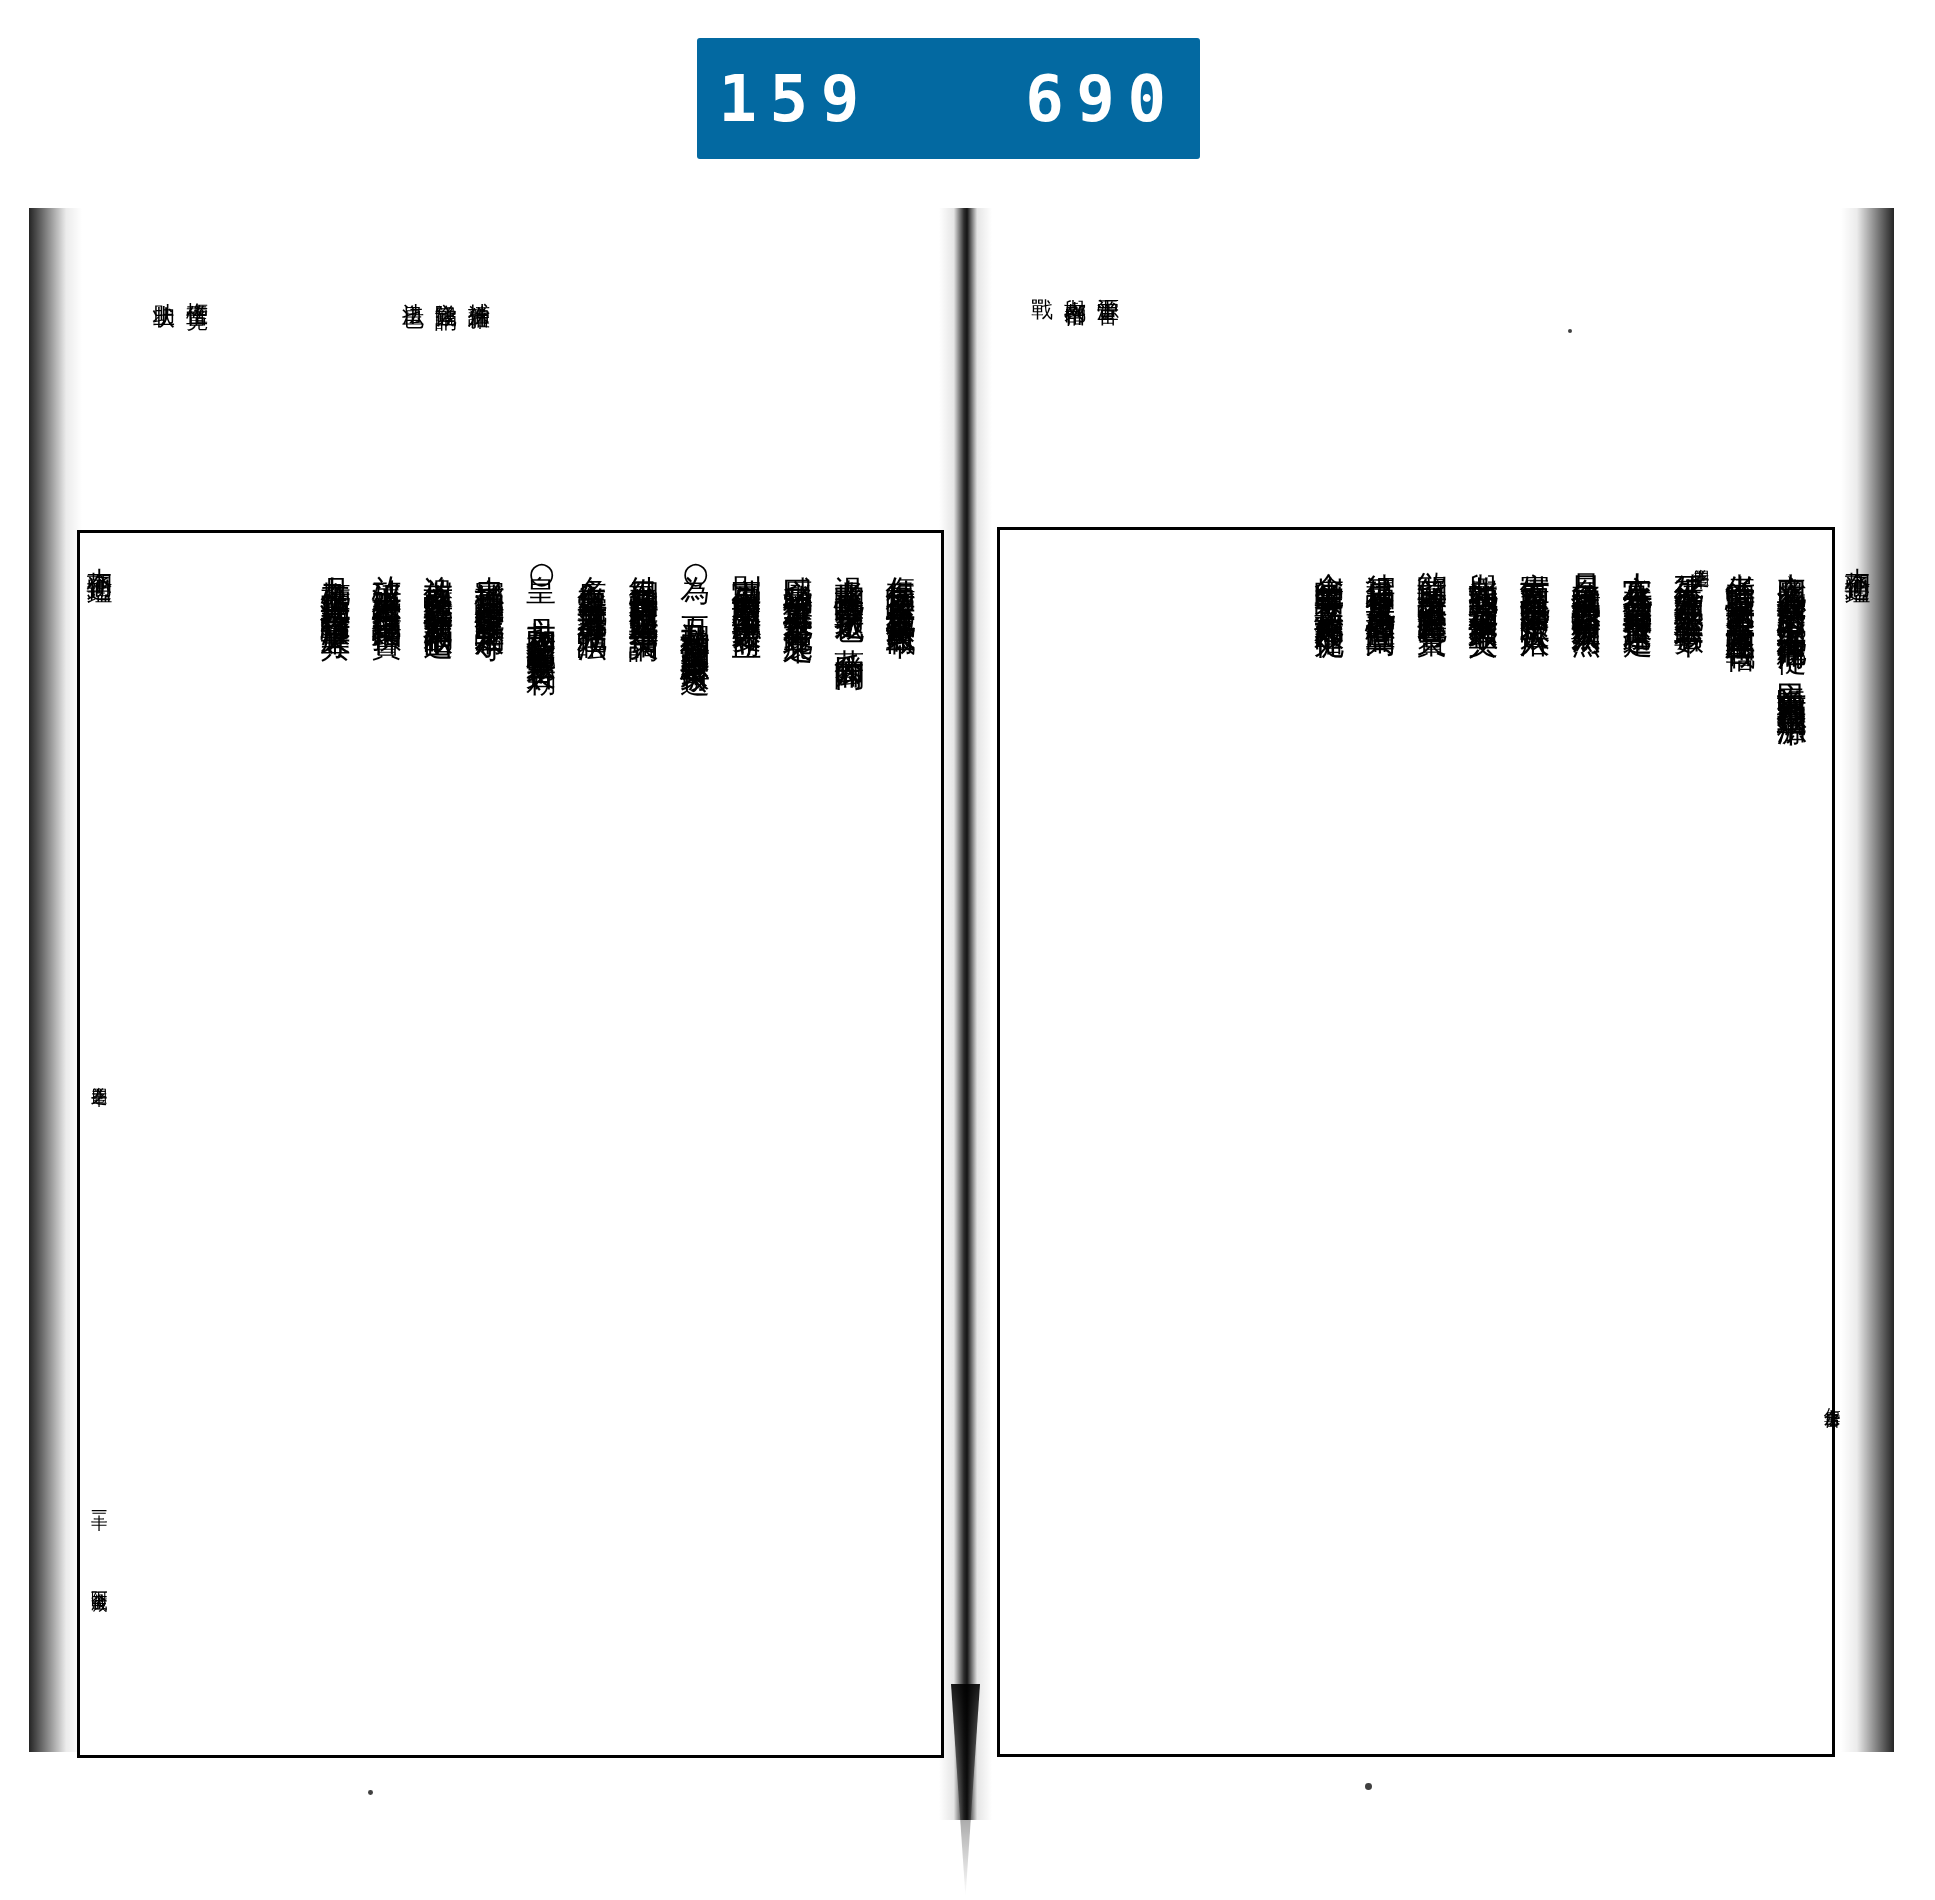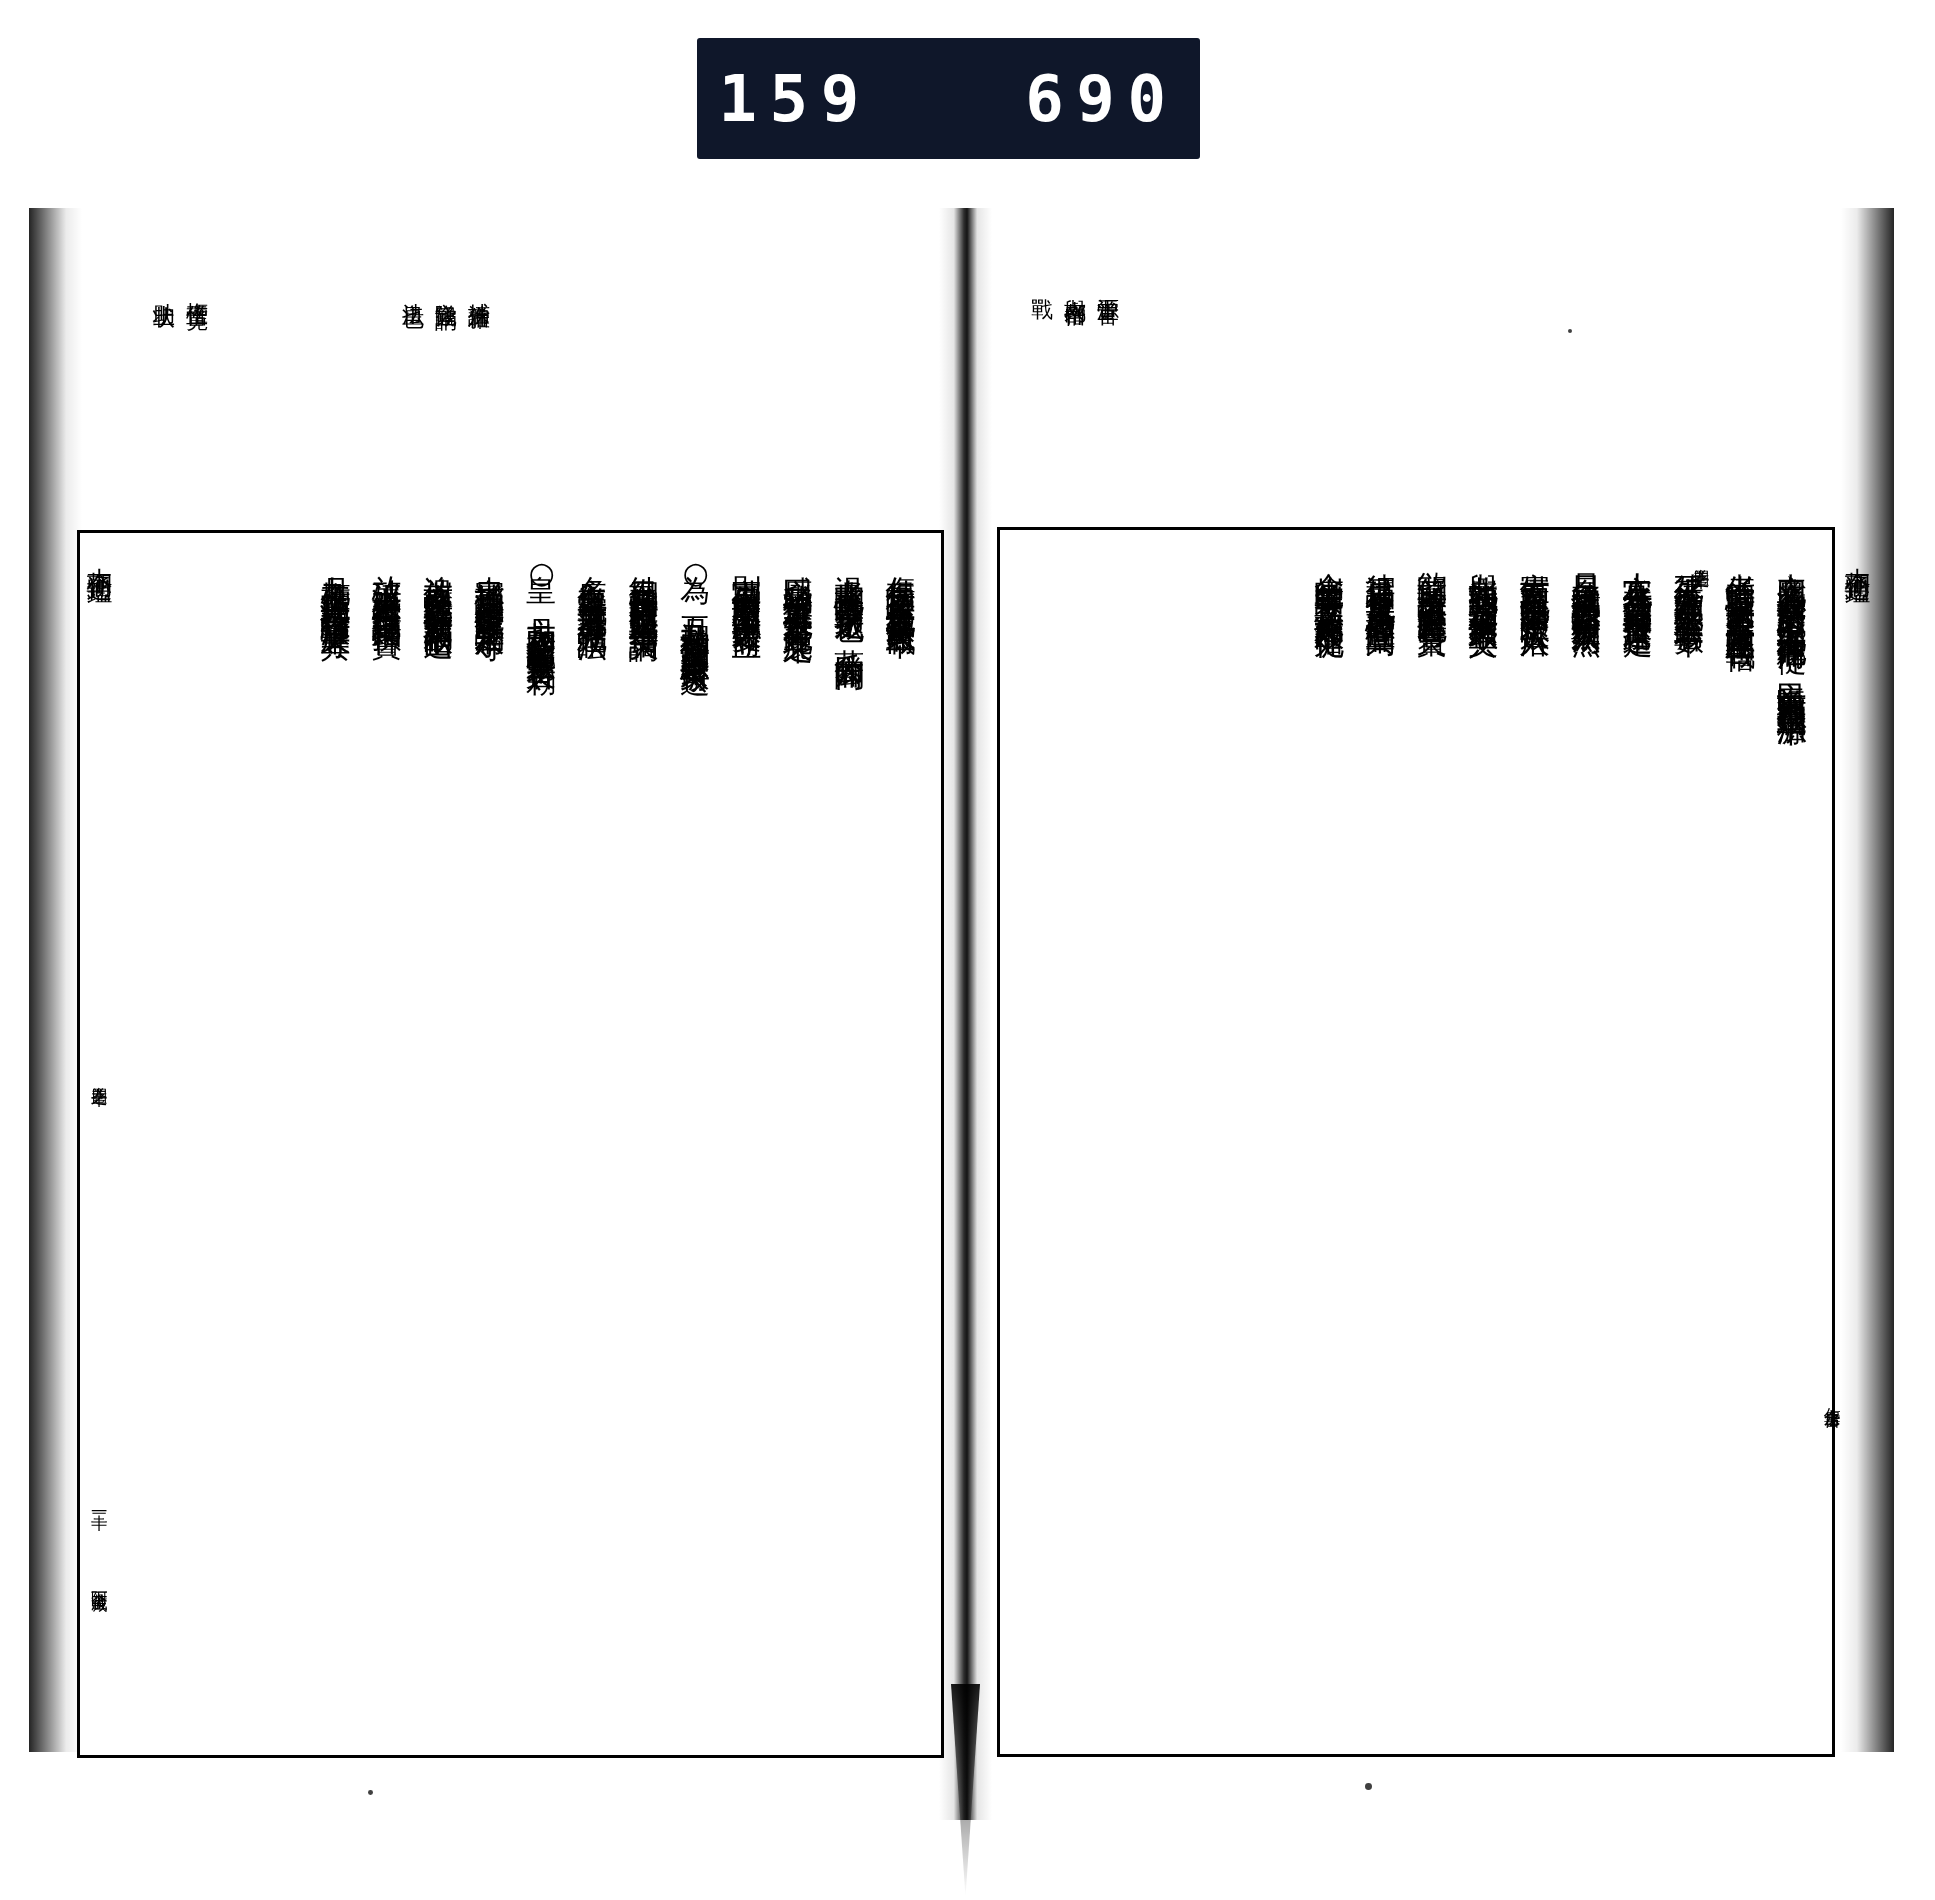--- a/index.html
+++ b/index.html
@@ -15,21 +15,21 @@
     overflow: hidden;
   }
 
   
   #counter-strip {
     position: absolute;
     left: 697px;
     top: 38px;
     width: 503px;
     height: 121px;
-    background: #0f172a;
+    background: #0369a1;
     border-radius: 2.9px;
   }
   #counter-strip .digits {
     position: absolute;
     top: 50%;
     transform: translateY(-50%);
     width: 100%;
     text-align: center;
     color: #ffffff;
     font-family: "DejaVu Sans Mono", monospace;

